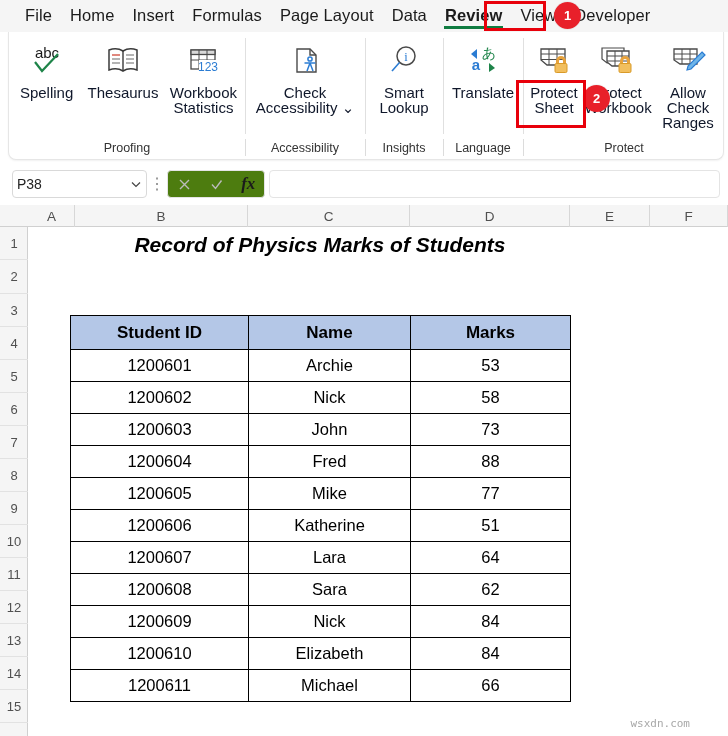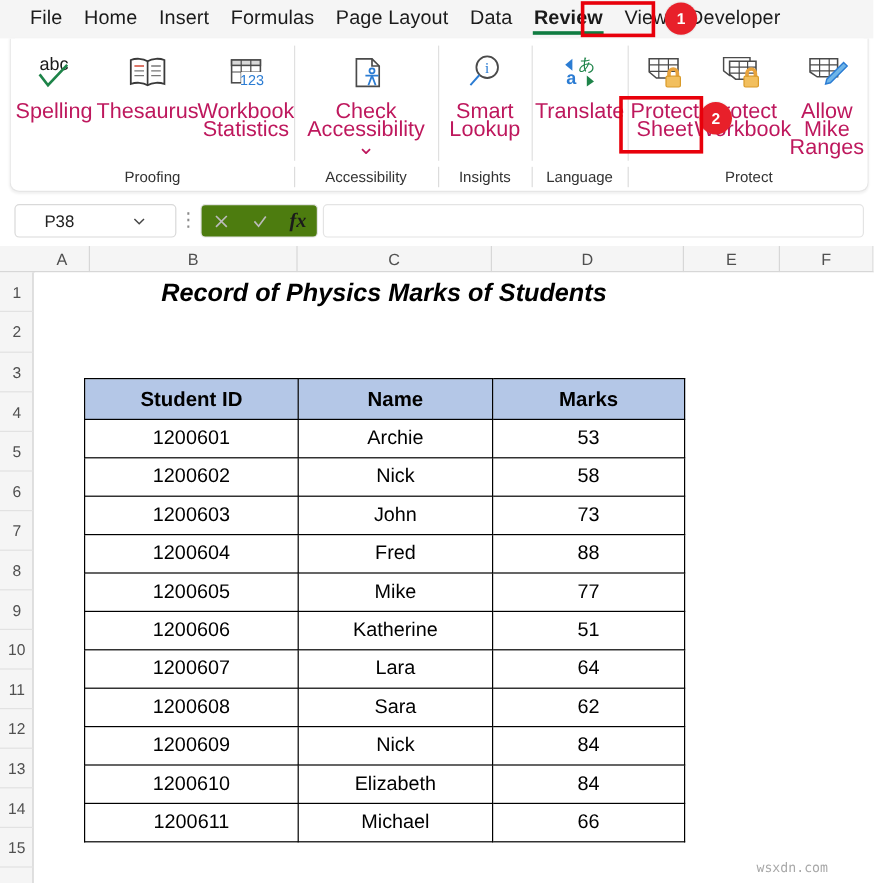--- a/index.html
+++ b/index.html
@@ -112,22 +112,22 @@
     text-align: center;
     cursor: default;
   }
   .cmd .glyph {
     height: 44px;
     display: flex;
     align-items: center;
     justify-content: center;
   }
   .cmd .label {
-    font-size: 18px;
-    color: #be185d;
+    font-size: 15px;
+    color: #0f172a;
     line-height: 15px;
     margin-top: 2px;
     white-space: pre-line;
   }
   .grouplabels {
     position: absolute;
     left: 0; top: 104px;
     width: 716px; height: 23px;
     display: flex;
     align-items: center;
@@ -166,21 +166,21 @@
     padding: 0 6px;
   }
   .namebox {
     width: 135px; height: 28px;
     border: 1px solid #d9d9d9;
     border-radius: 4px;
     background: #fff;
     display: flex;
     align-items: center;
     justify-content: space-between;
-    padding: 0 24px;
+    padding: 0 4px;
     font-size: 14px;
     color: #222;
     margin-left: 6px;
   }
   .dots {
     width: 20px;
     display: flex;
     align-items: center;
     justify-content: center;
     color: #8a8a8a;
@@ -470,21 +470,21 @@
           <div class="glyph">
             <svg width="44" height="40" viewBox="0 0 44 40">
               <path d="M8 8 L31 8 L31 23 L14 23 L8 19 Z" fill="#fff" stroke="#4a4a4a" stroke-width="1.3"></path>
               <line x1="8" y1="13" x2="31" y2="13" stroke="#4a4a4a" stroke-width="1"></line>
               <line x1="8" y1="18" x2="31" y2="18" stroke="#4a4a4a" stroke-width="1"></line>
               <line x1="16" y1="8" x2="16" y2="23" stroke="#4a4a4a" stroke-width="1"></line>
               <line x1="24" y1="8" x2="24" y2="23" stroke="#4a4a4a" stroke-width="1"></line>
               <path d="M36 11 L39 14 L25 28 L21 29 L22 25 Z" fill="#6fb5e8" stroke="#2b7cd3" stroke-width="1.2"></path>
             </svg>
           </div>
-          <div class="label">Allow Mike
+          <div class="label">Allow Check
 Ranges</div>
         </div>
       </div>
 
     </div>
 
     <div class="grouplabels">
       <div class="glabel" style="width:236px">Proofing</div>
       <div class="glabel" style="width:120px">Accessibility</div>
       <div class="glabel" style="width:78px">Insights</div>

